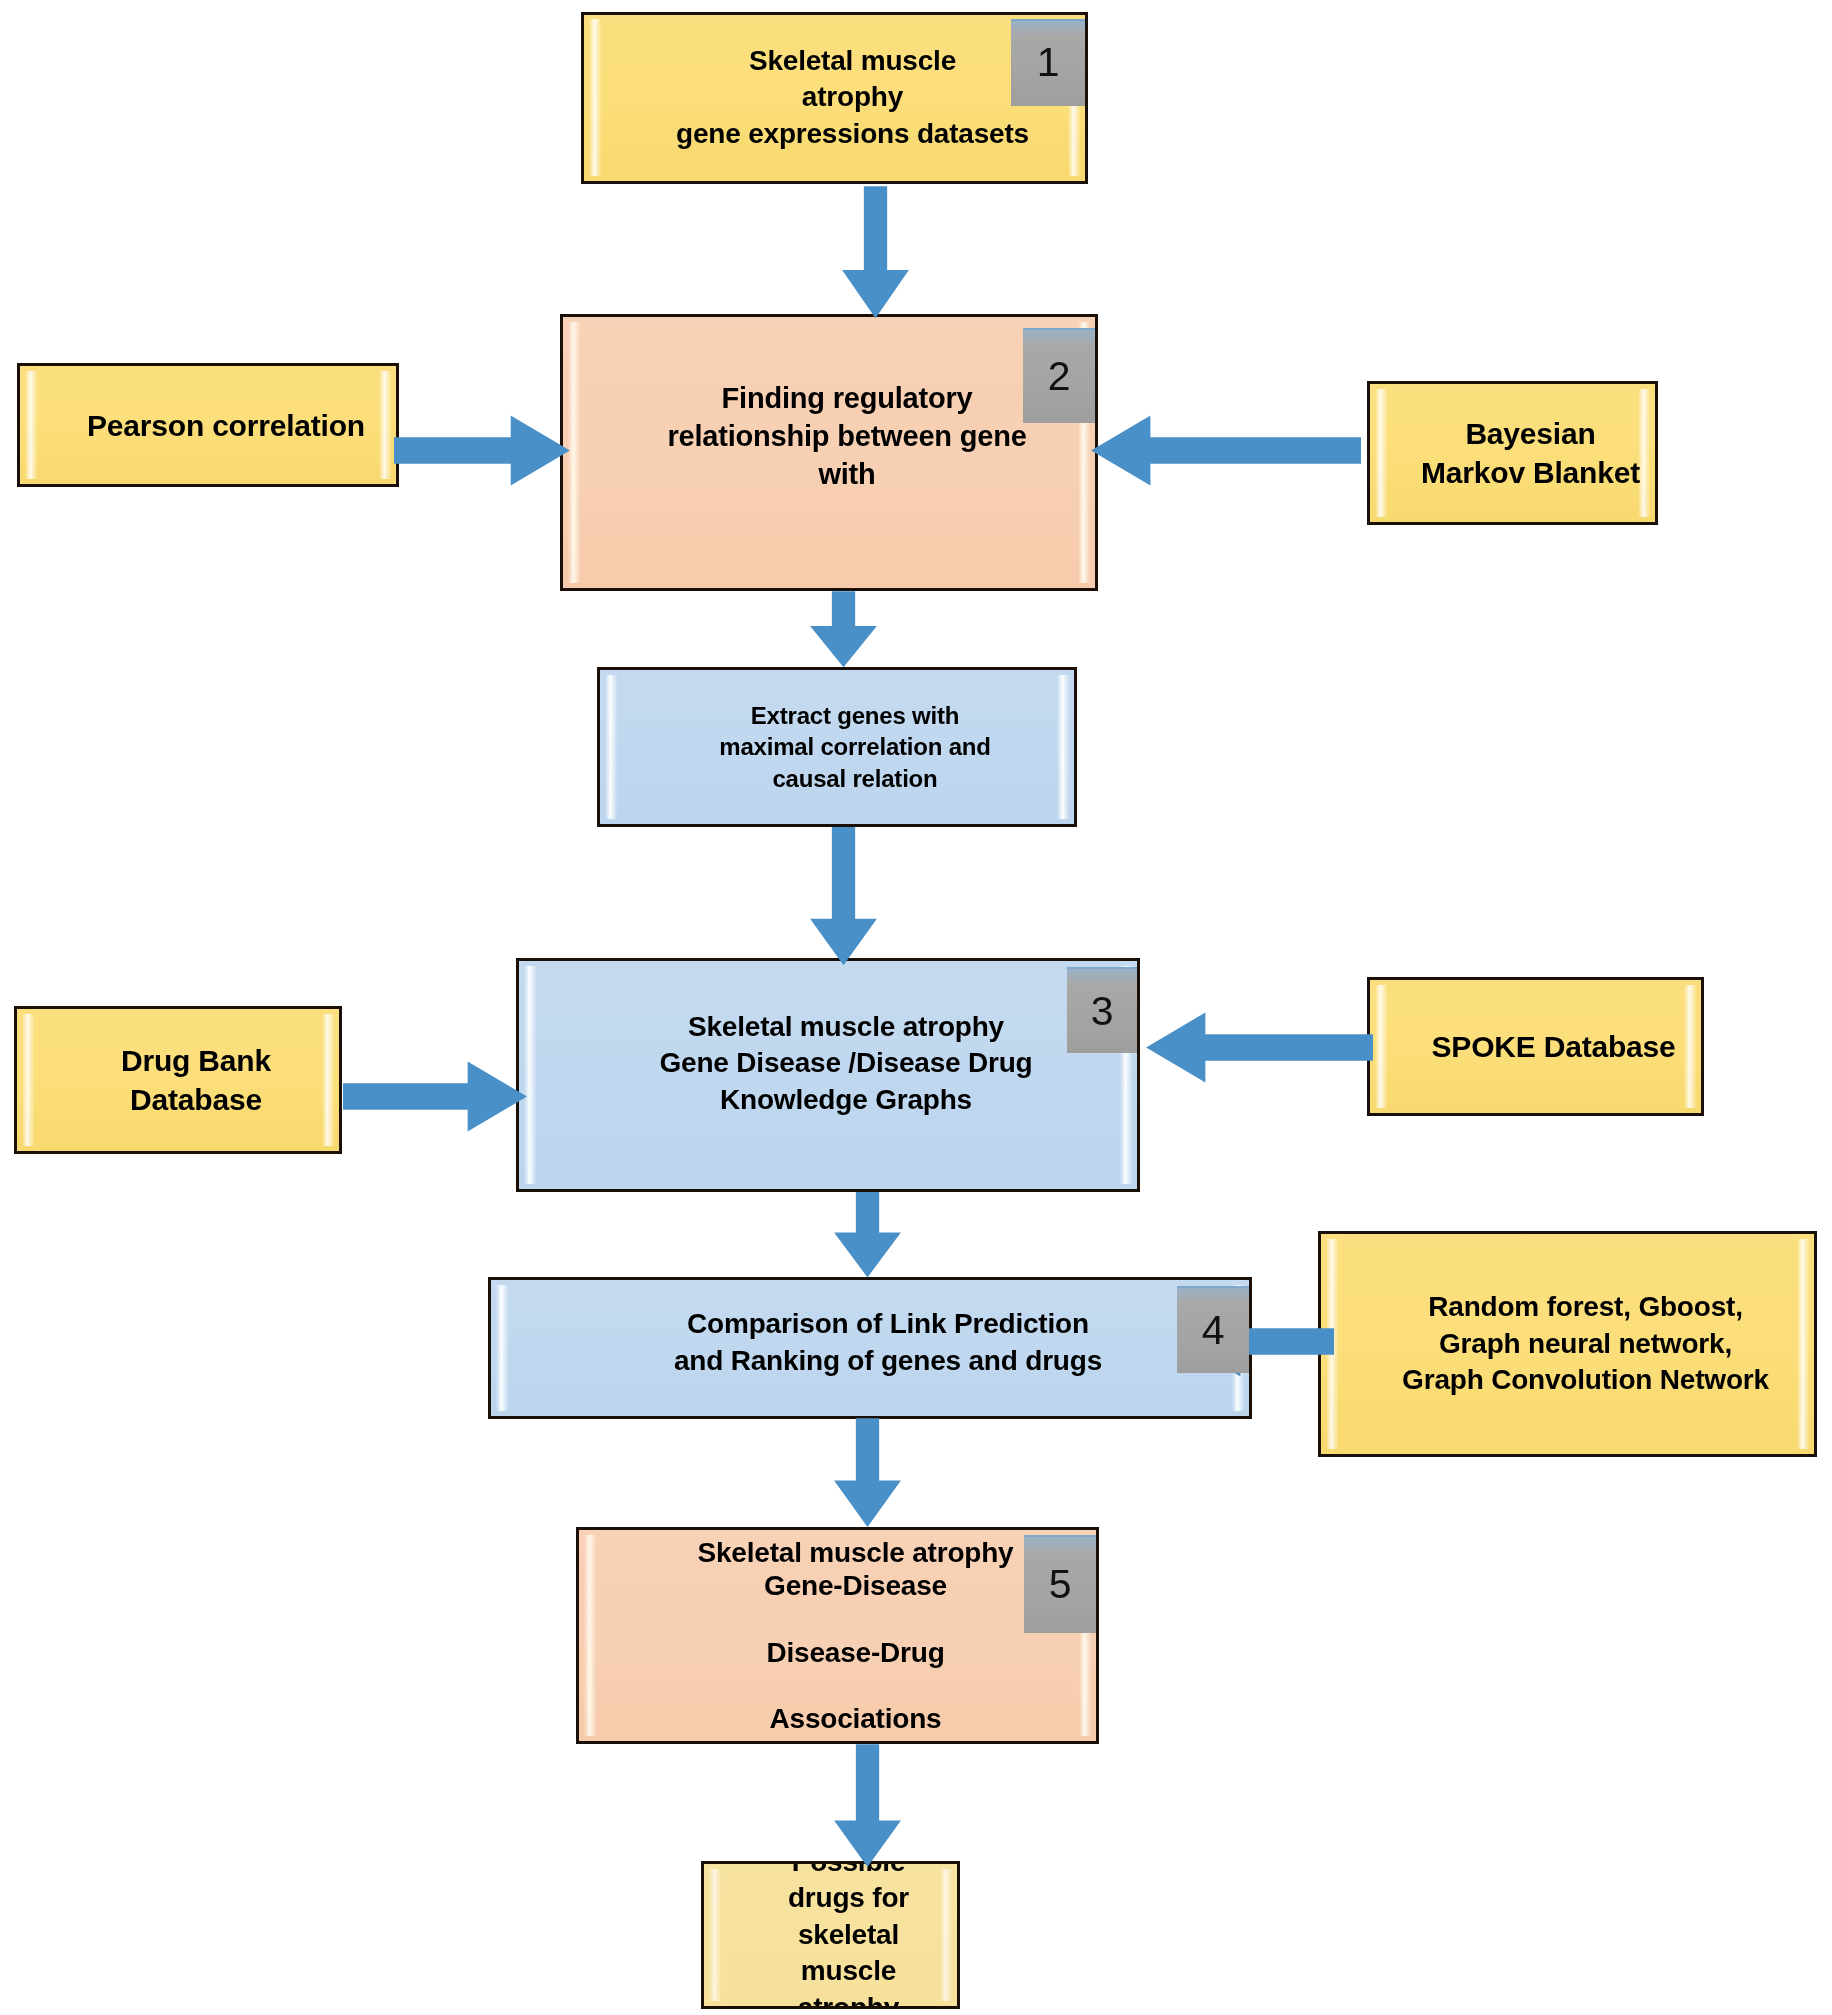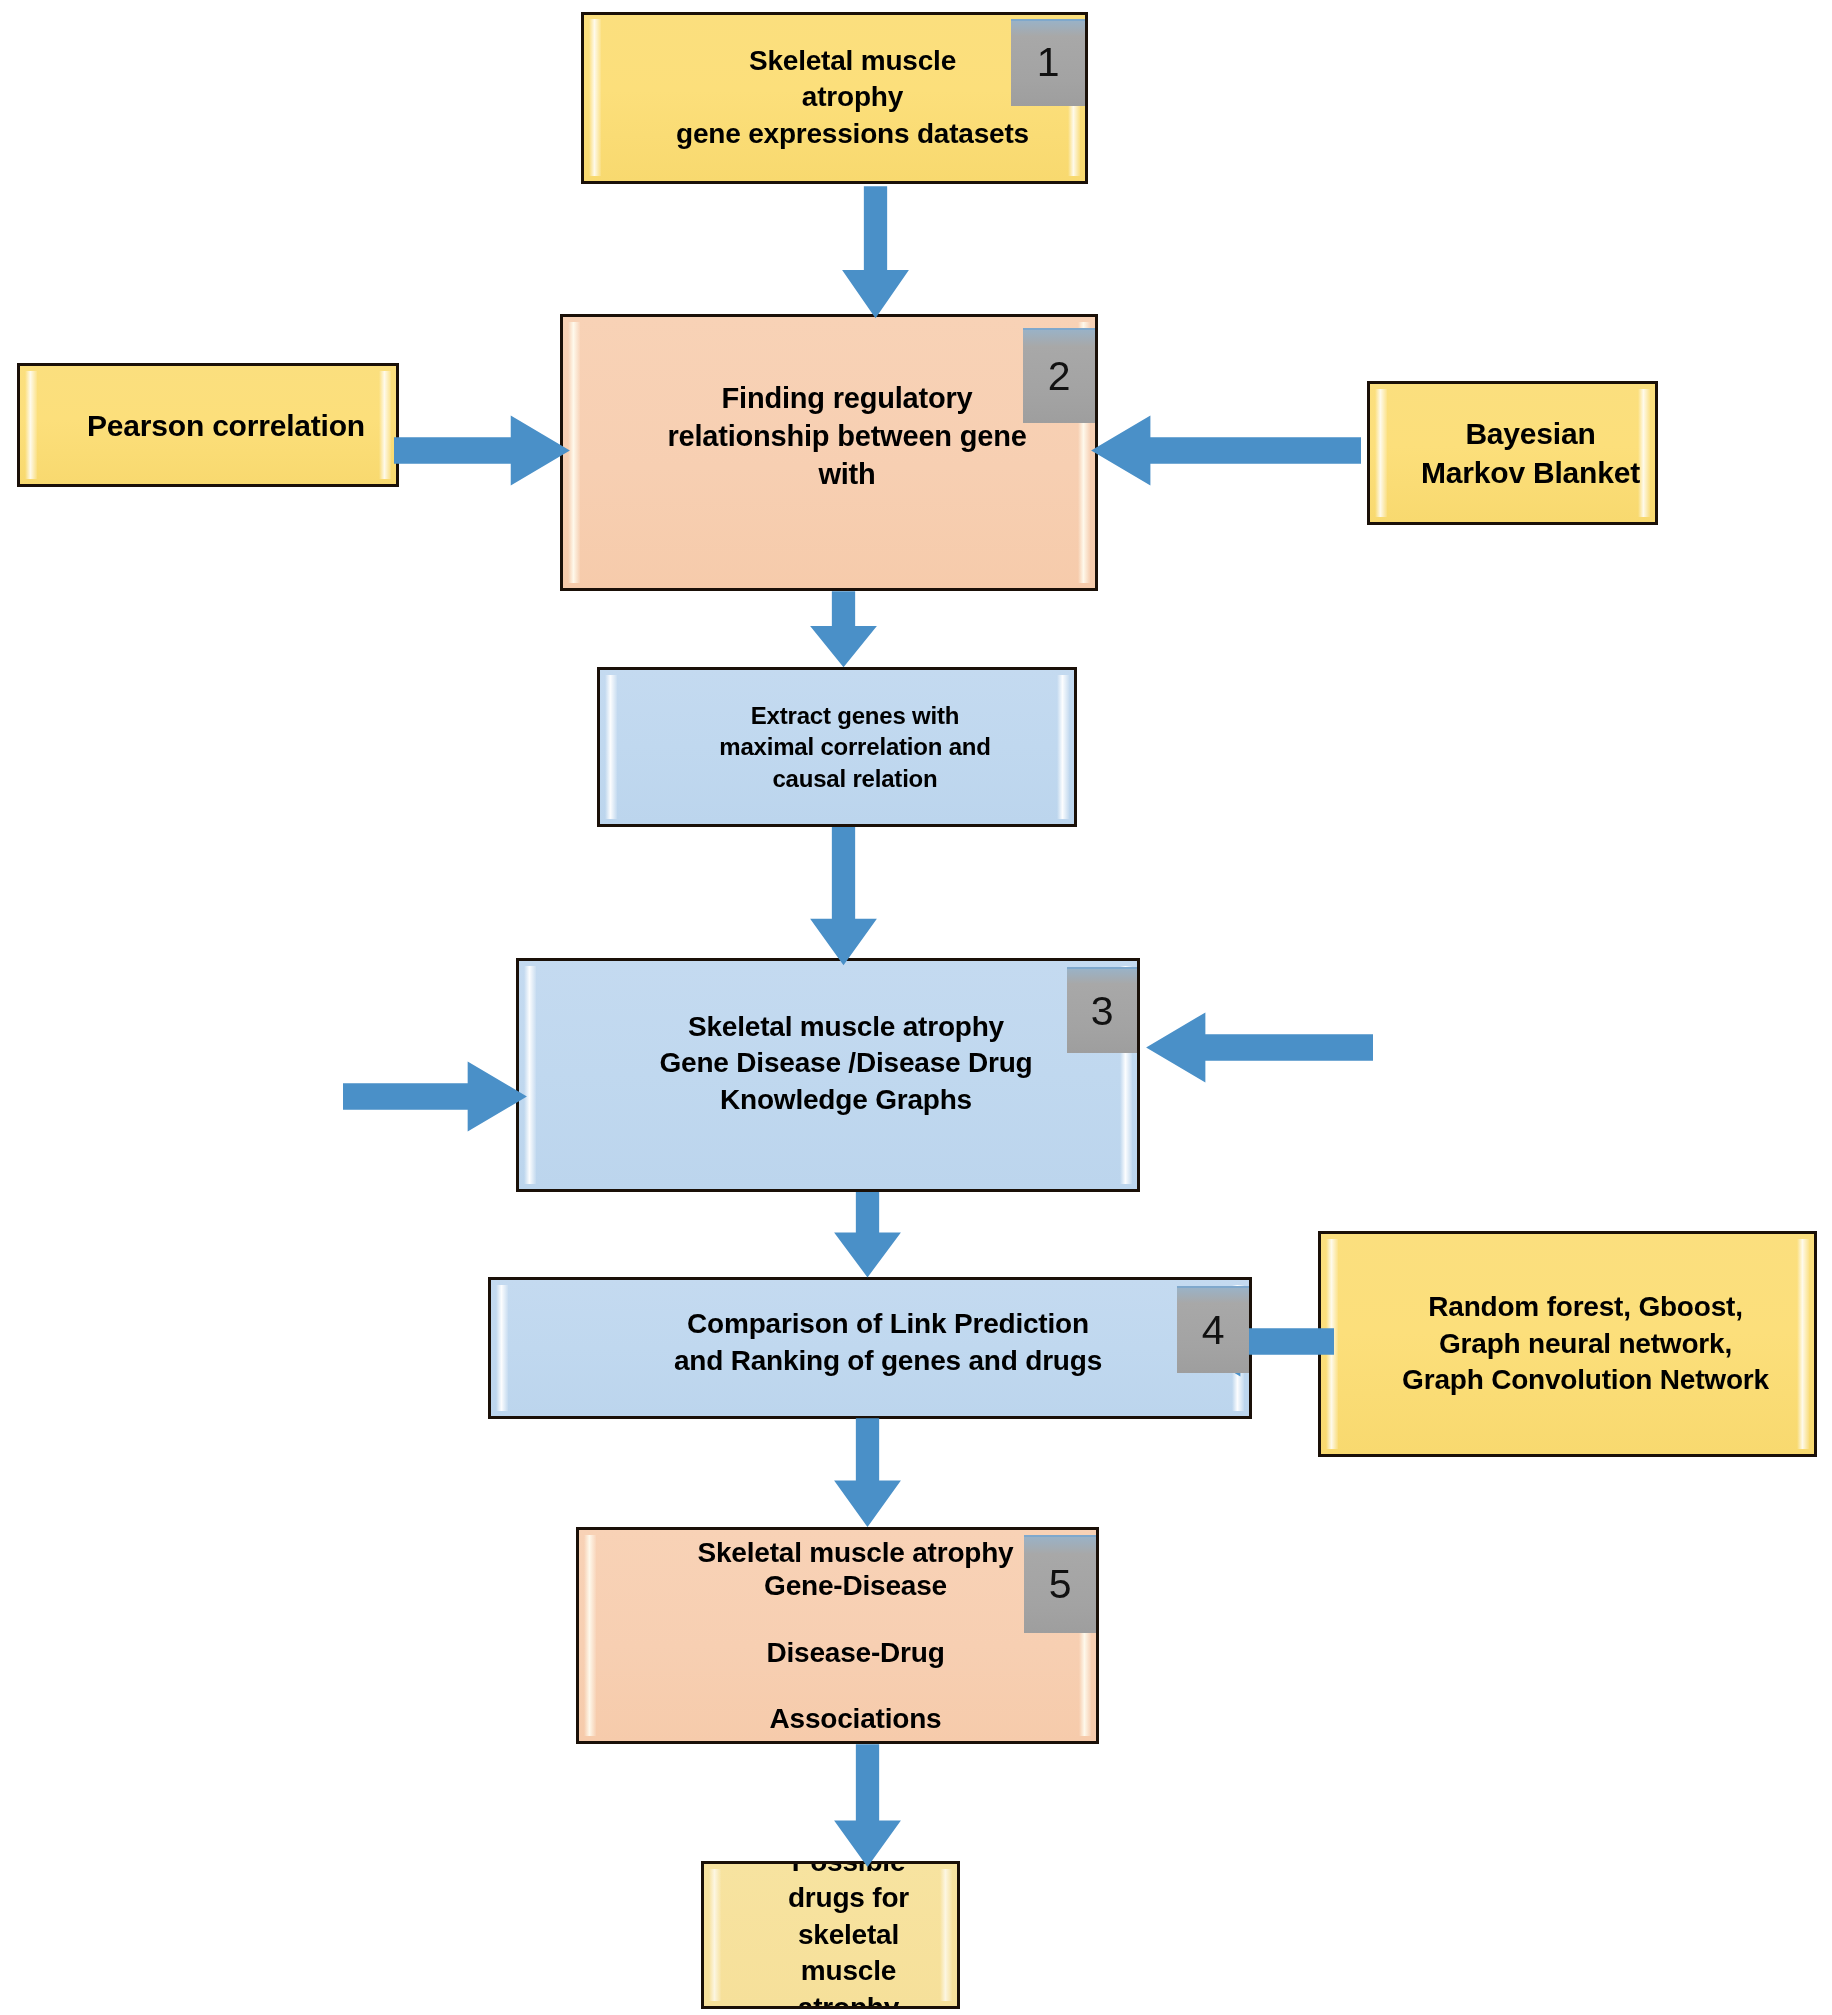--- a/index.html
+++ b/index.html
@@ -215,21 +215,28 @@
 with</span>
     <span class="badge" style="right:0px; top:11px; width:72px; height:95px; font-size:41px;">2</span>
   </div>
 
   <div class="node n-blue" style="left:597px; top:667px; width:480px; height:160px; font-size:24px;">
     <span class="label">Extract genes with
 maximal correlation and
 causal relation</span>
   </div>
 
-
+  <div class="node n-yellow" style="left:14px; top:1006px; width:328px; height:148px; font-size:30px;">
+    <span class="label">Drug Bank
+Database</span>
+  </div>
+
+  <div class="node n-yellow" style="left:1367px; top:977px; width:337px; height:139px; font-size:30px;">
+    <span class="label">SPOKE Database</span>
+  </div>
 
   <div class="node n-blue" style="left:516px; top:958px; width:624px; height:234px; font-size:28px;">
     <span class="label" style="margin-bottom:23.4px;">Skeletal muscle atrophy
 Gene Disease /Disease Drug
 Knowledge Graphs</span>
     <span class="badge" style="right:0px; top:6.2px; width:70px; height:86px; font-size:41px;">3</span>
   </div>
 
   <div class="node n-yellow" style="left:1318px; top:1231px; width:499px; height:226px; font-size:28px;">
     <span class="label">Random forest, Gboost,

